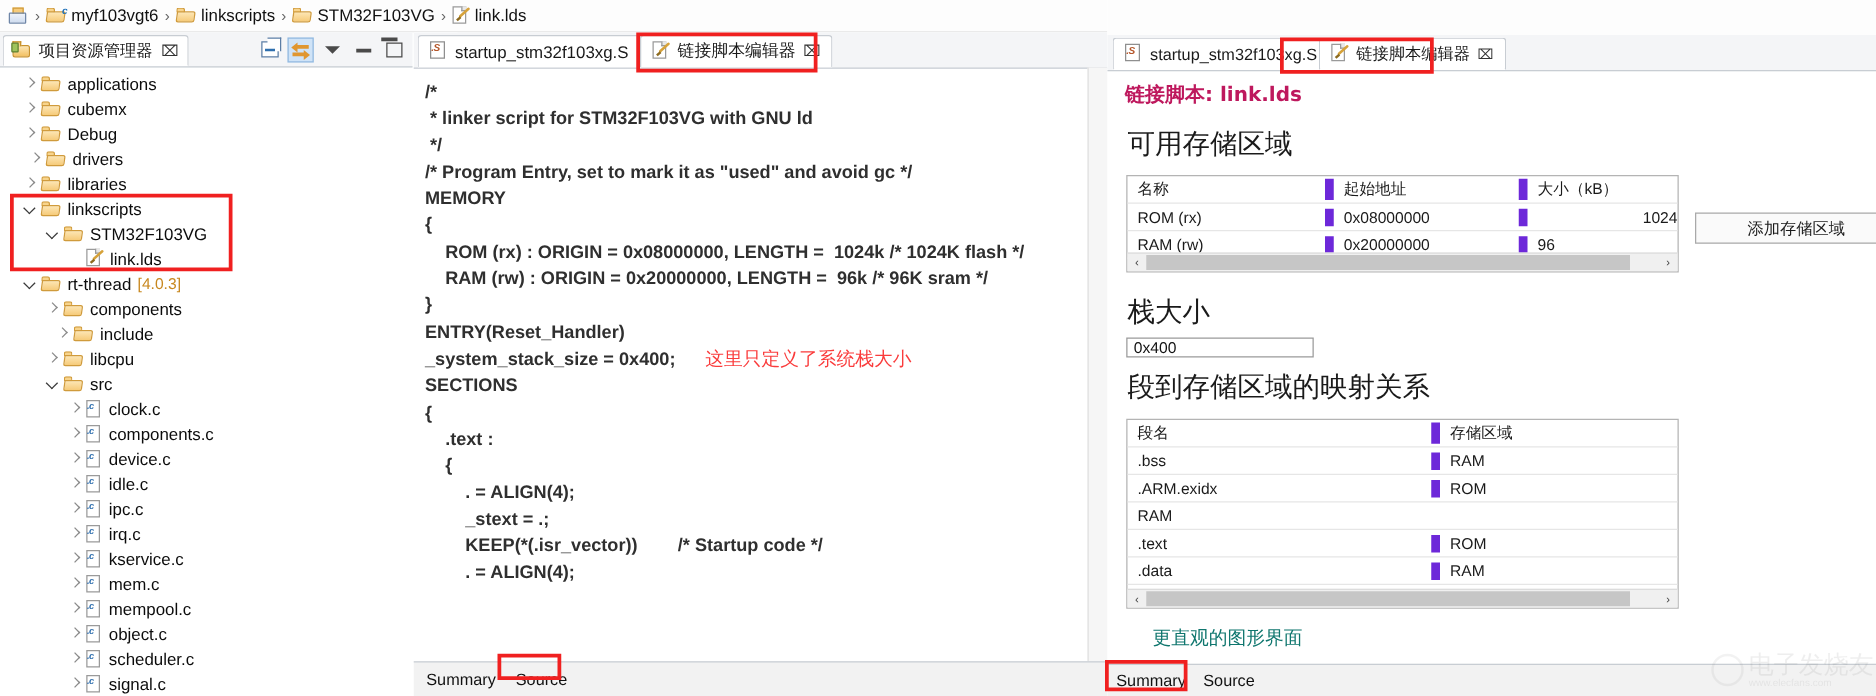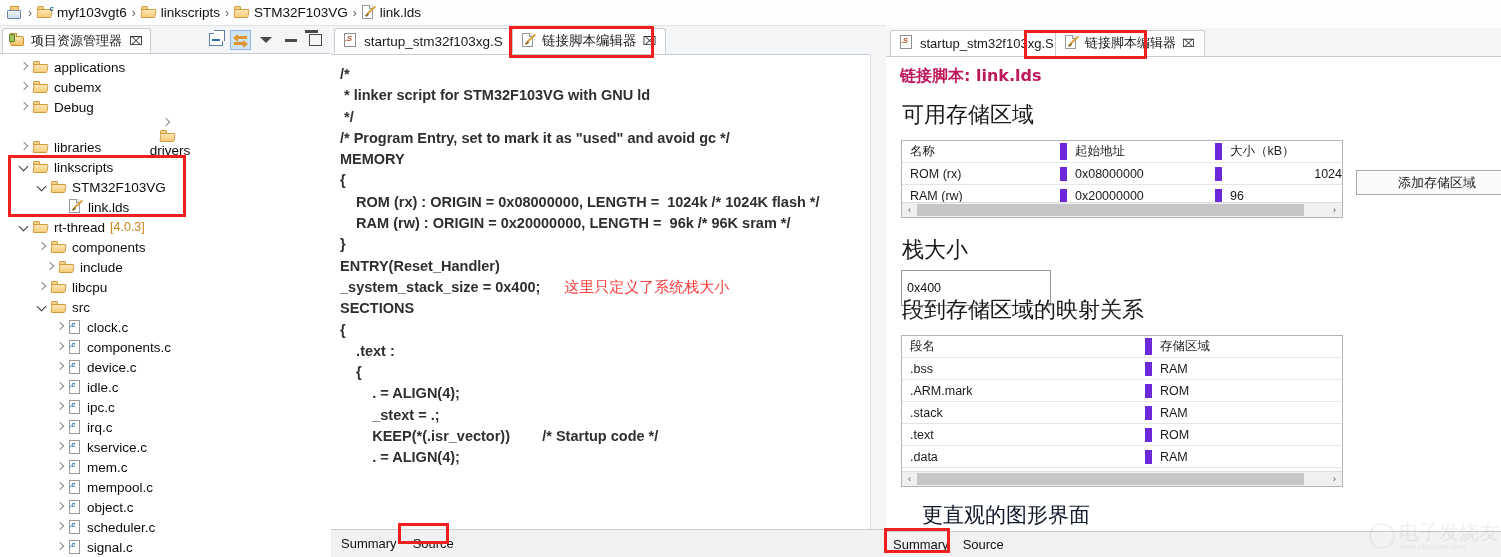--- a/index.html
+++ b/index.html
@@ -226,25 +226,25 @@
   .gt-hsb .th{position:absolute;left:15px;top:1px;height:12px;background:#c6c6c6;}
 
   #tbl-mem{left:15px;top:140px;width:442px;height:78px;}
   #tbl-map{left:15px;top:335px;width:442px;height:152px;}
 
   #btn-add{position:absolute;left:470px;top:170px;width:162px;height:25px;
     background:#fafafa;border:1px solid #a9a9a9;box-sizing:border-box;
     display:flex;align-items:center;justify-content:center;
     font-size:13px;color:#1a1a1a;font-family:"DejaVu Sans",sans-serif;}
 
-  #stack-input{position:absolute;left:15px;top:270px;width:150px;height:36px;
+  #stack-input{position:absolute;left:15px;top:270px;width:150px;height:16px;
     border:1px solid #9a9a9a;box-sizing:border-box;background:#fff;
     display:flex;align-items:center;padding-left:5px;font-size:12.5px;color:#111;}
 
-  #rp-anno{position:absolute;left:36px;top:501px;font-size:21px;color:#0f172a;
+  #rp-anno{position:absolute;left:36px;top:501px;font-size:15px;color:#0f766e;
     font-family:"DejaVu Sans",sans-serif;}
   #rp-bottom{position:absolute;left:0;bottom:0;width:615px;height:25px;
     background:#f2f2f2;border-top:1px solid #c8cdd3;display:flex;align-items:center;}
   #rp-bottom .btab{font-size:13px;padding:2px 7px;color:#111;}
 
   
   .redbox{position:absolute;border:3px solid #f02020;box-sizing:border-box;
     pointer-events:none;}
   #rb-tree{left:8px;top:155px;width:178px;height:62px;}
   #rb-edtab{left:509px;top:26px;width:145px;height:32px;}
@@ -360,21 +360,21 @@
         <span class="tlabel">cubemx</span>
       </div>
       <div class="trow" style="padding-left: 18px;">
         <span class="arrow r"></span>
         <span class="ic ic-folder open">
           <i class="t"></i>
           <i class="b"></i>
         </span>
         <span class="tlabel">Debug</span>
       </div>
-      <div class="trow" style="padding-left: 22px; flex-direction: column;">
+      <div class="trow" style="padding-left: 22px;">
         <span class="arrow r"></span>
         <span class="ic ic-folder open">
           <i class="t"></i>
           <i class="b"></i>
         </span>
         <span class="tlabel">drivers</span>
       </div>
       <div class="trow" style="padding-left: 18px;">
         <span class="arrow r"></span>
         <span class="ic ic-folder open">
@@ -640,25 +640,24 @@
   <div class="gtable" id="tbl-map">
       <div class="gt-row gt-head gt-sep">
         <div class="gt-c gt-div" style="width: 250px;">段名</div>
         <div class="gt-c" style="width: 190px;">存储区域</div>
       </div>
       <div class="gt-row gt-sep">
         <div class="gt-c gt-div" style="width: 250px;">.bss</div>
         <div class="gt-c" style="width: 190px;">RAM</div>
       </div>
       <div class="gt-row gt-sep">
-        <div class="gt-c gt-div" style="width: 250px;">.ARM.mark</div>
+        <div class="gt-c gt-div" style="width: 250px;">.ARM.exidx</div>
         <div class="gt-c" style="width: 190px;">ROM</div>
       </div>
       <div class="gt-row gt-sep">
-        <div class="gt-c gt-div" style="width: 250px;">.stack</div>
         <div class="gt-c" style="width: 190px;">RAM</div>
       </div>
       <div class="gt-row gt-sep">
         <div class="gt-c gt-div" style="width: 250px;">.text</div>
         <div class="gt-c" style="width: 190px;">ROM</div>
       </div>
       <div class="gt-row gt-sep">
         <div class="gt-c gt-div" style="width: 250px;">.data</div>
         <div class="gt-c" style="width: 190px;">RAM</div>
       </div>

